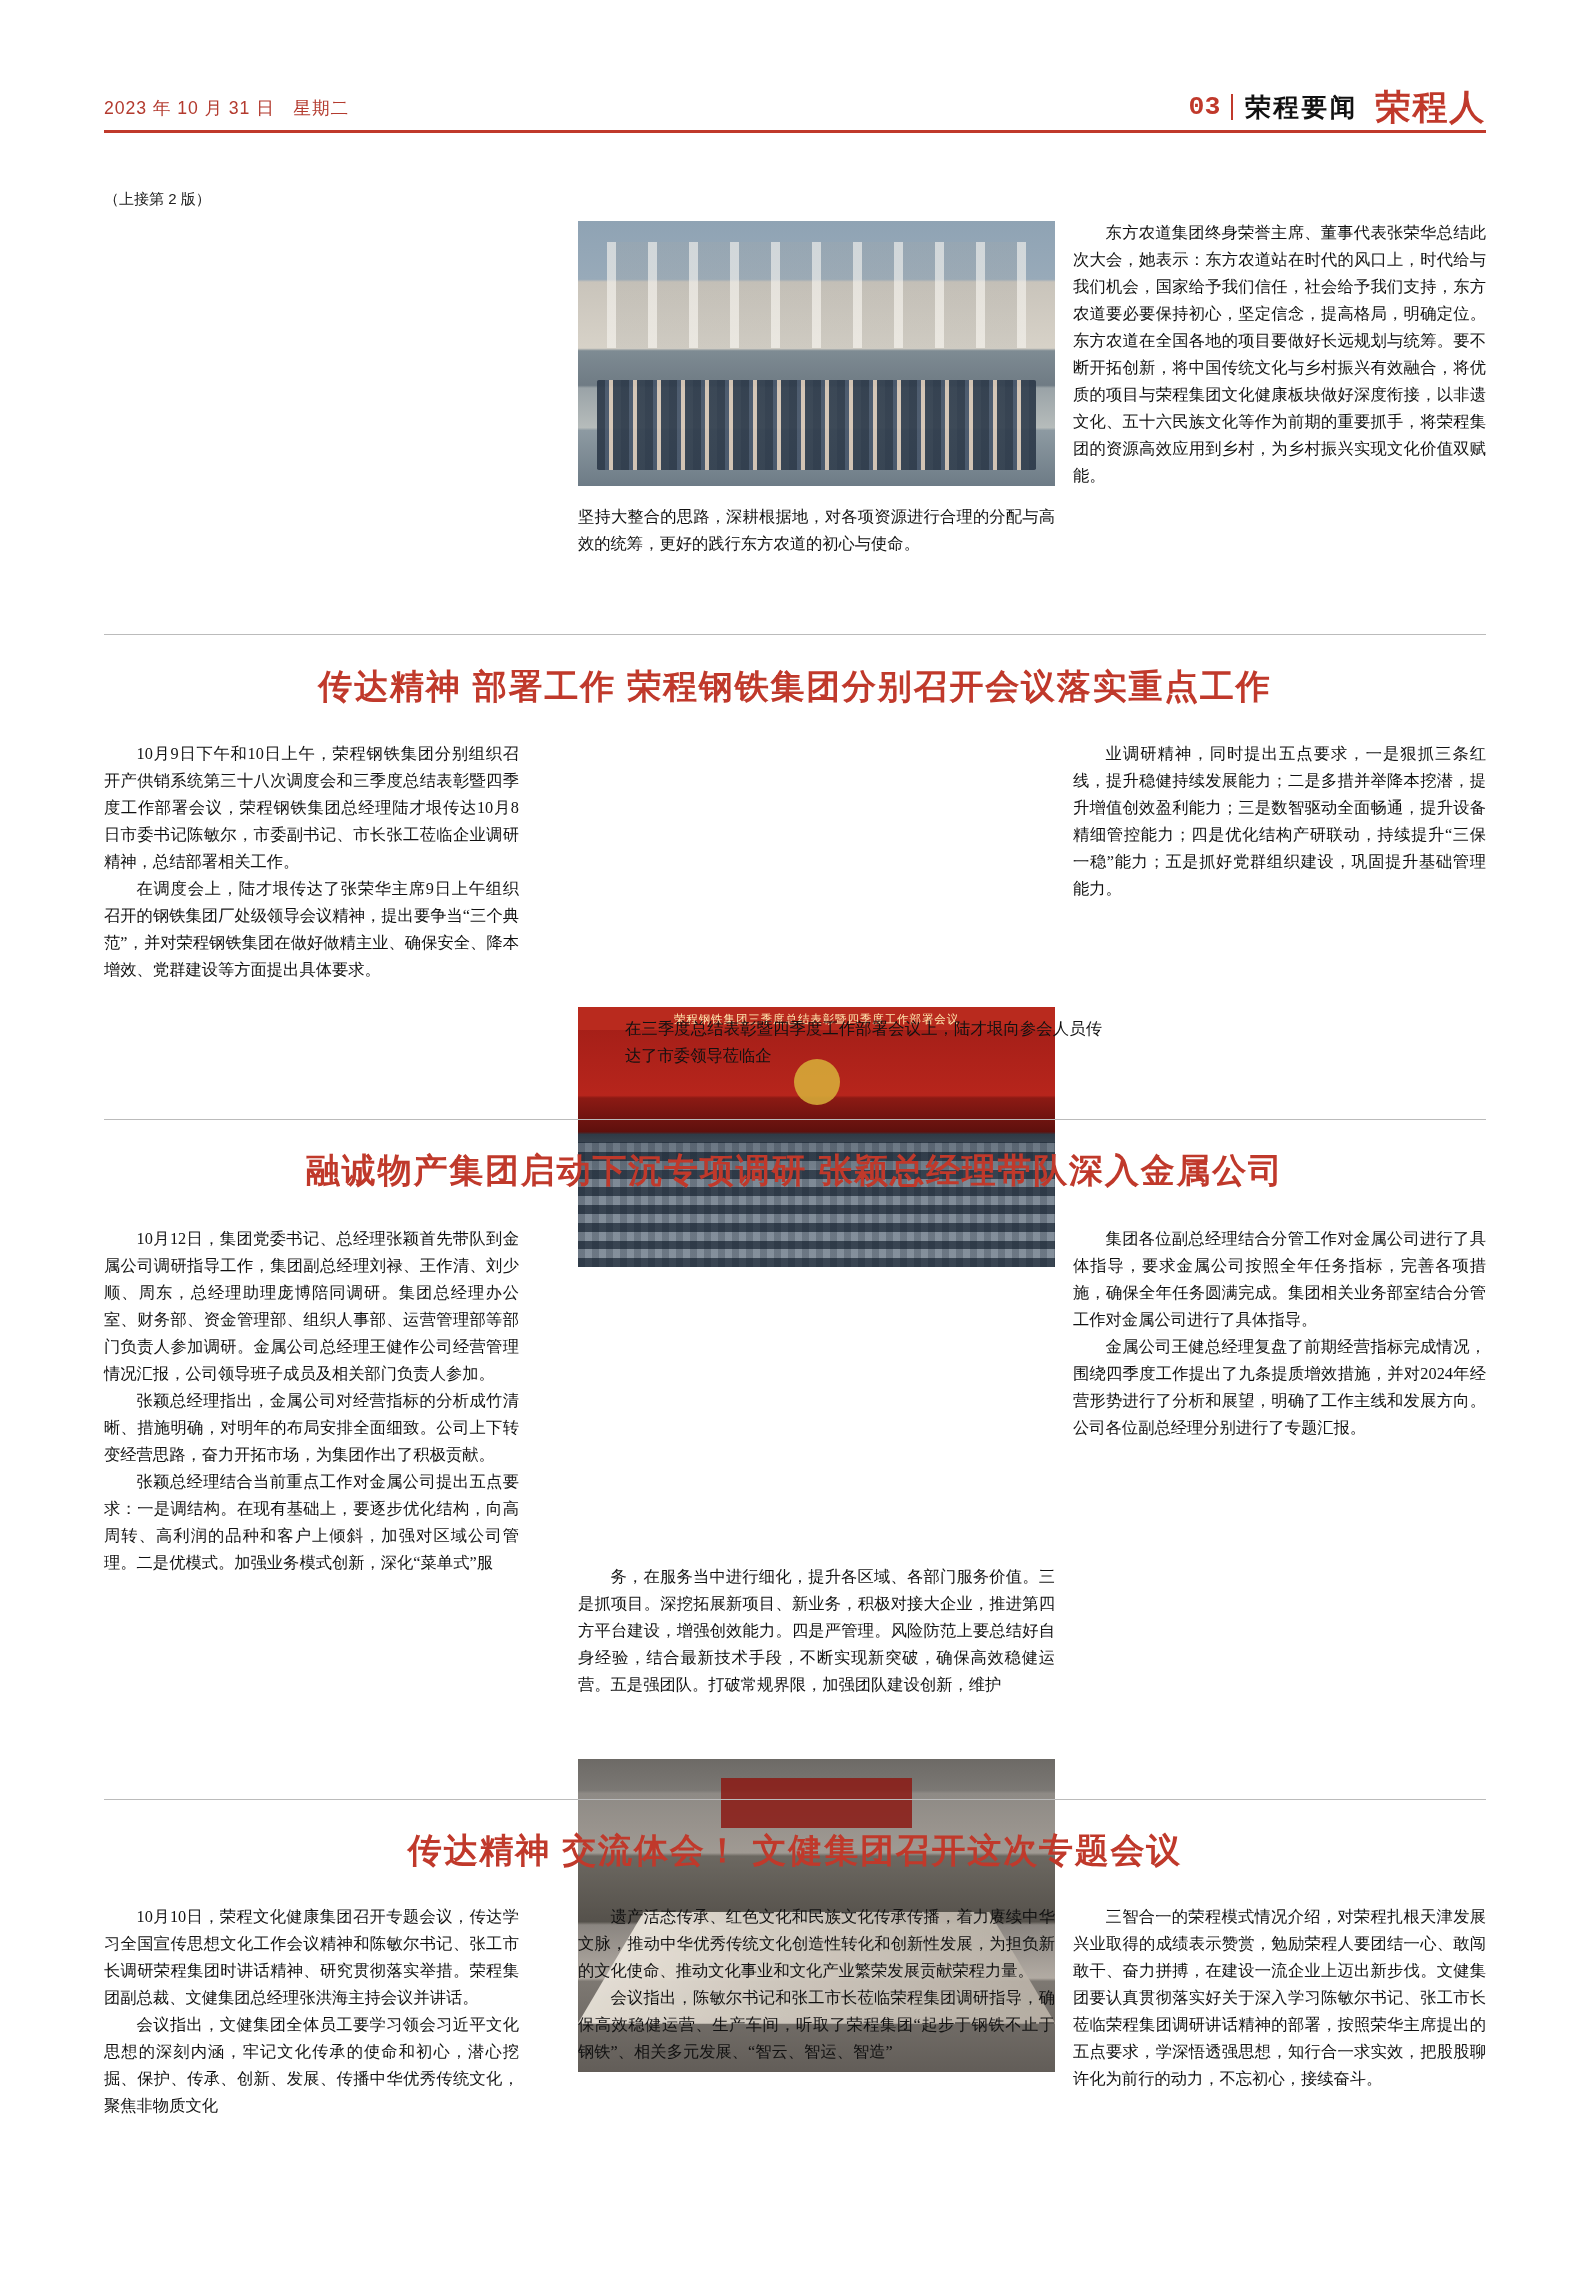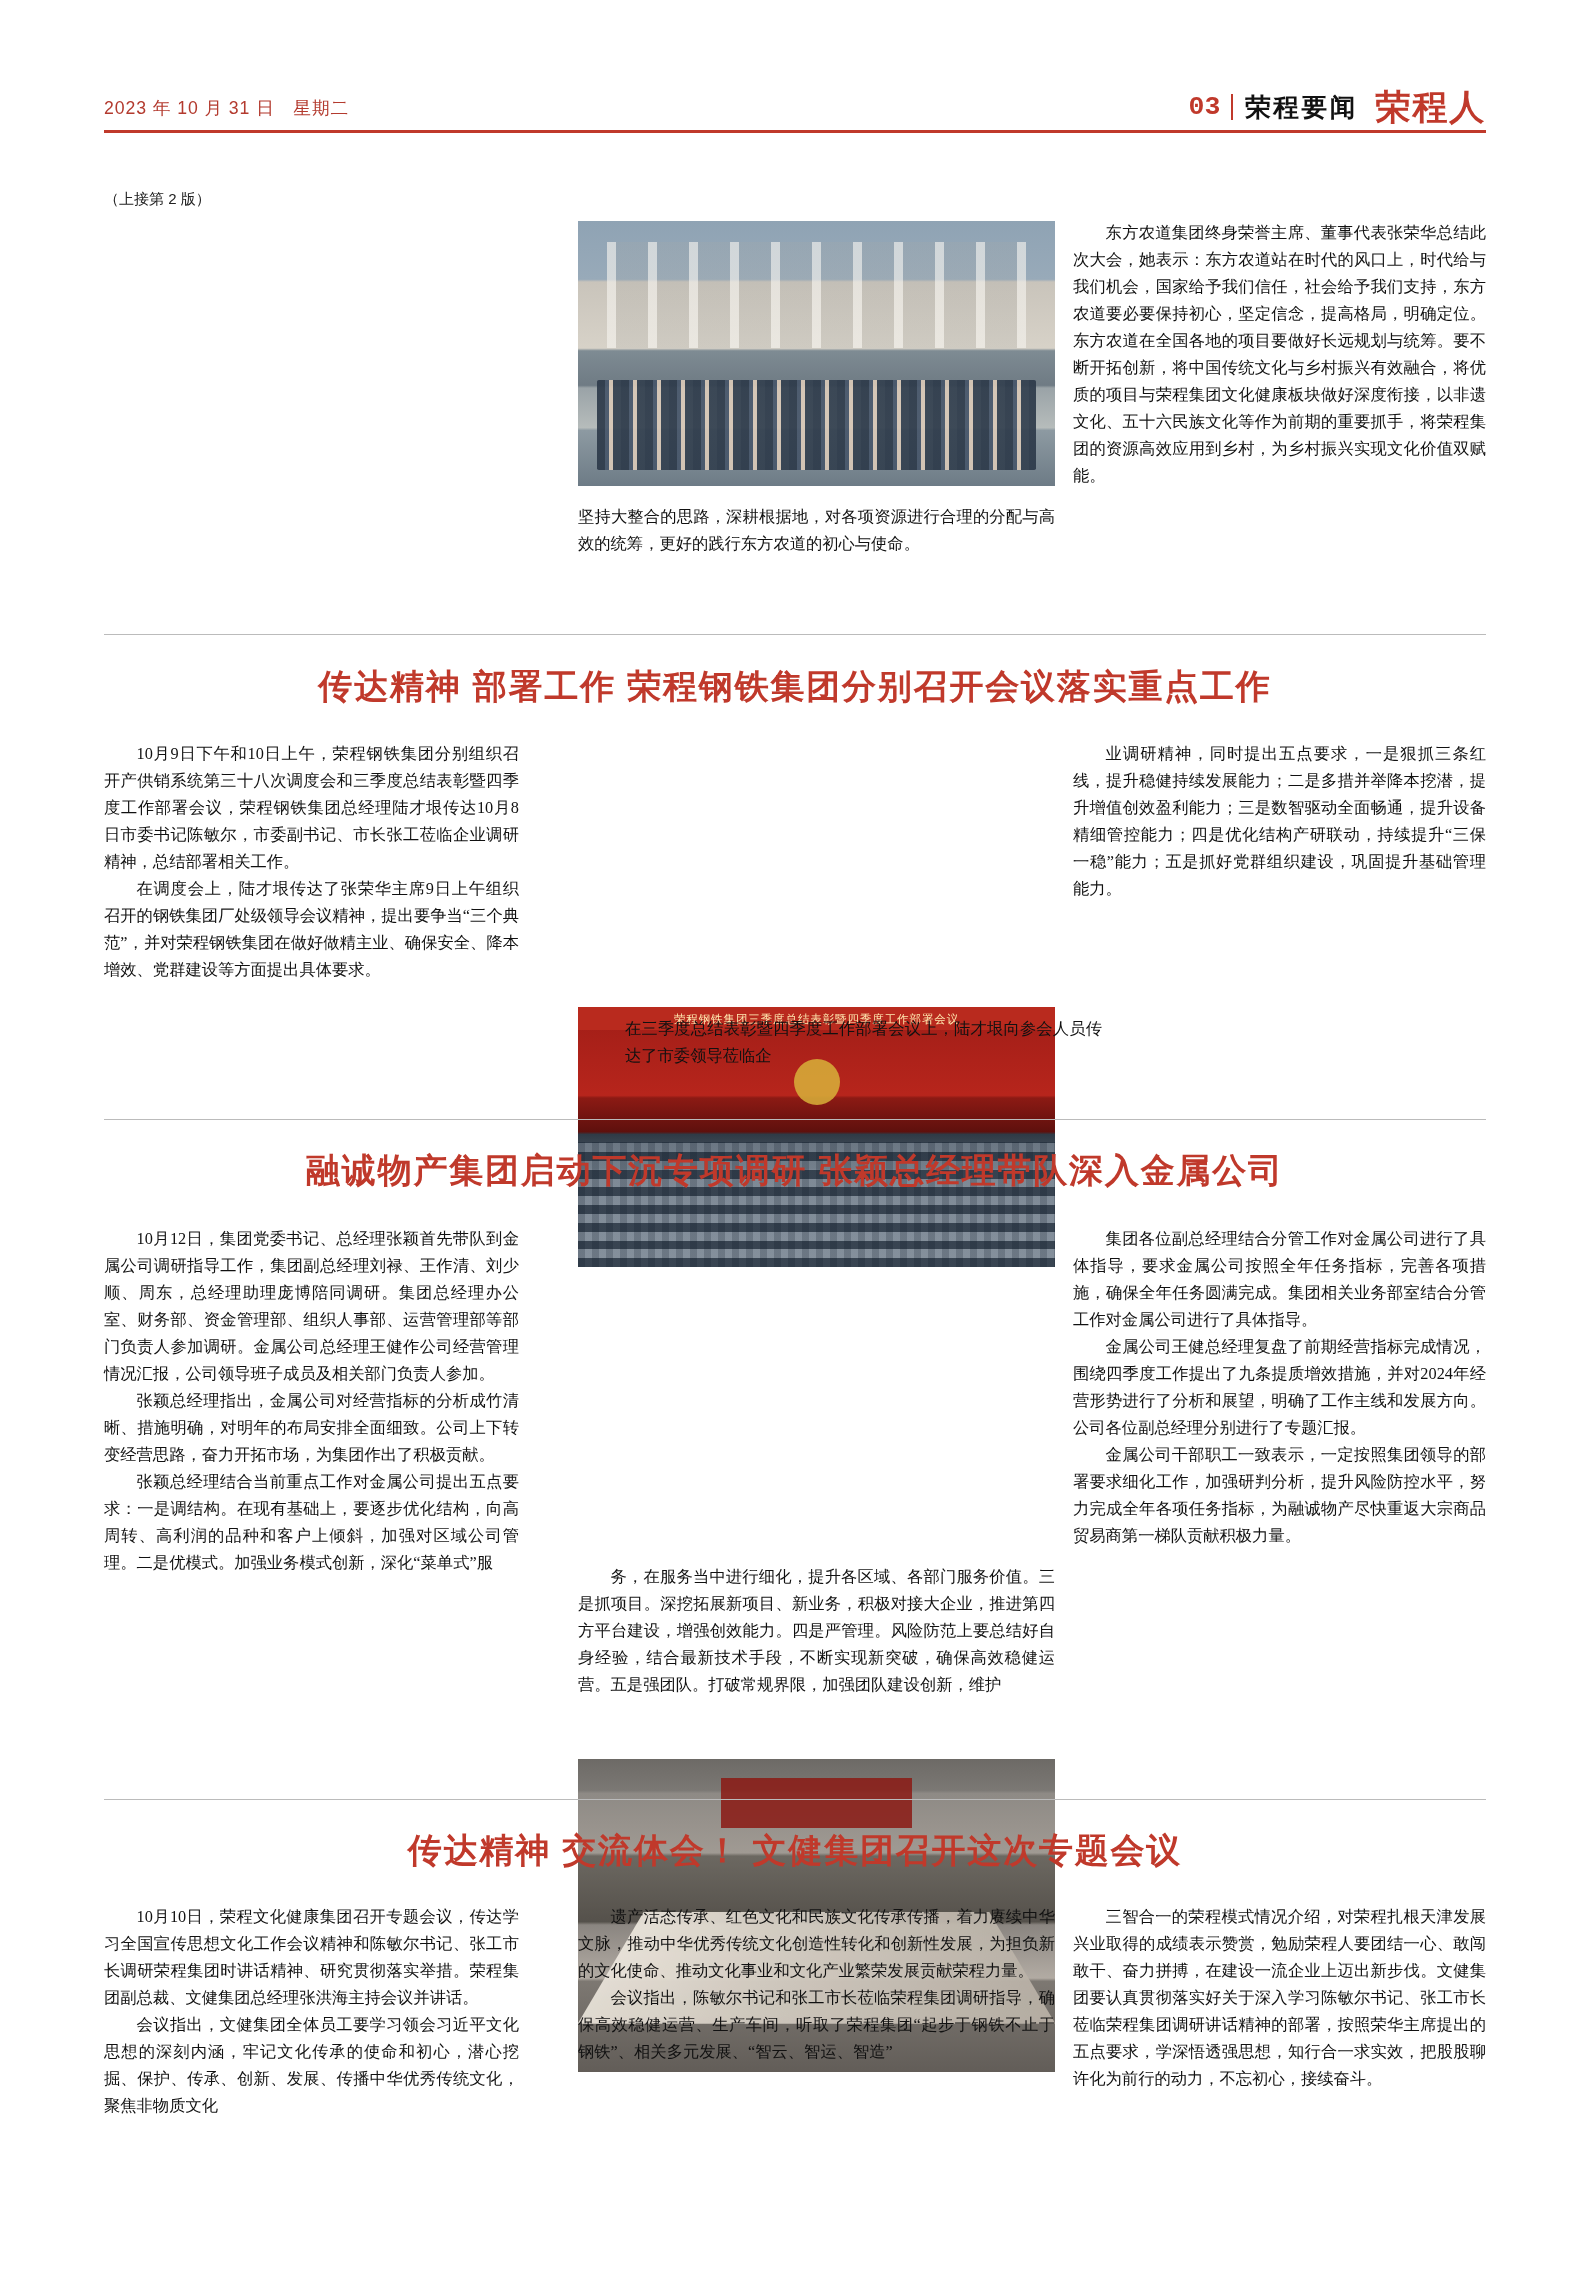--- a/index.html
+++ b/index.html
@@ -330,21 +330,20 @@
 
   <div class="photo ph3" style="left:578px; top:1234px; width:477px; height:313px;"></div>
 
   <div class="col" style="left:578px; top:1563px; width:477px;">
     <p>务，在服务当中进行细化，提升各区域、各部门服务价值。三是抓项目。深挖拓展新项目、新业务，积极对接大企业，推进第四方平台建设，增强创效能力。四是严管理。风险防范上要总结好自身经验，结合最新技术手段，不断实现新突破，确保高效稳健运营。五是强团队。打破常规界限，加强团队建设创新，维护</p>
   </div>
 
   <div class="col" style="left:1073px; top:1225px; width:413px;">
     <p>集团各位副总经理结合分管工作对金属公司进行了具体指导，要求金属公司按照全年任务指标，完善各项措施，确保全年任务圆满完成。集团相关业务部室结合分管工作对金属公司进行了具体指导。</p>
     <p>金属公司王健总经理复盘了前期经营指标完成情况，围绕四季度工作提出了九条提质增效措施，并对2024年经营形势进行了分析和展望，明确了工作主线和发展方向。公司各位副总经理分别进行了专题汇报。</p>
-    <p>金属公司干部职工一致表示，一定按照集团领导的部署要求细化工作，加强研判分析，提升风险防控水平，努力完成全年各项任务指标，为融诚物产尽快重返大宗商品贸易商第一梯队贡献积极力量。</p>
   </div>
 
   <div class="hr" style="top:1799px;"></div>
 
   <div class="headline" style="top:1828px;">传达精神 交流体会！ 文健集团召开这次专题会议</div>
 
   <div class="col" style="left:104px; top:1903px; width:415px;">
     <p>10月10日，荣程文化健康集团召开专题会议，传达学习全国宣传思想文化工作会议精神和陈敏尔书记、张工市长调研荣程集团时讲话精神、研究贯彻落实举措。荣程集团副总裁、文健集团总经理张洪海主持会议并讲话。</p>
     <p>会议指出，文健集团全体员工要学习领会习近平文化思想的深刻内涵，牢记文化传承的使命和初心，潜心挖掘、保护、传承、创新、发展、传播中华优秀传统文化，聚焦非物质文化</p>
   </div>

